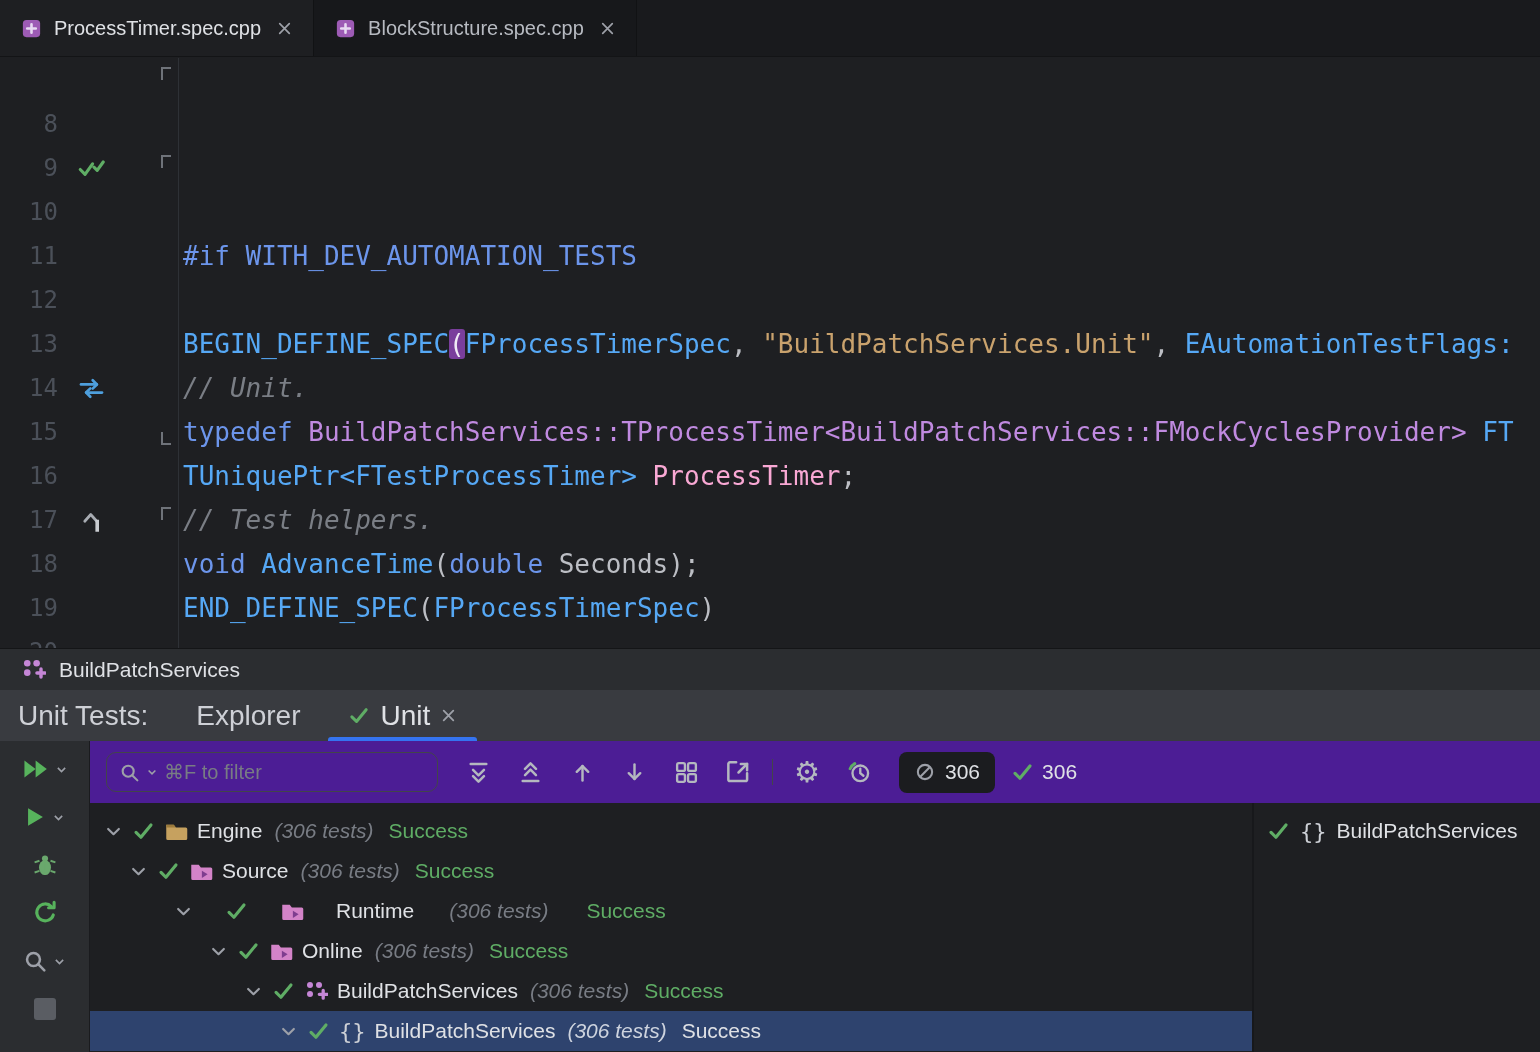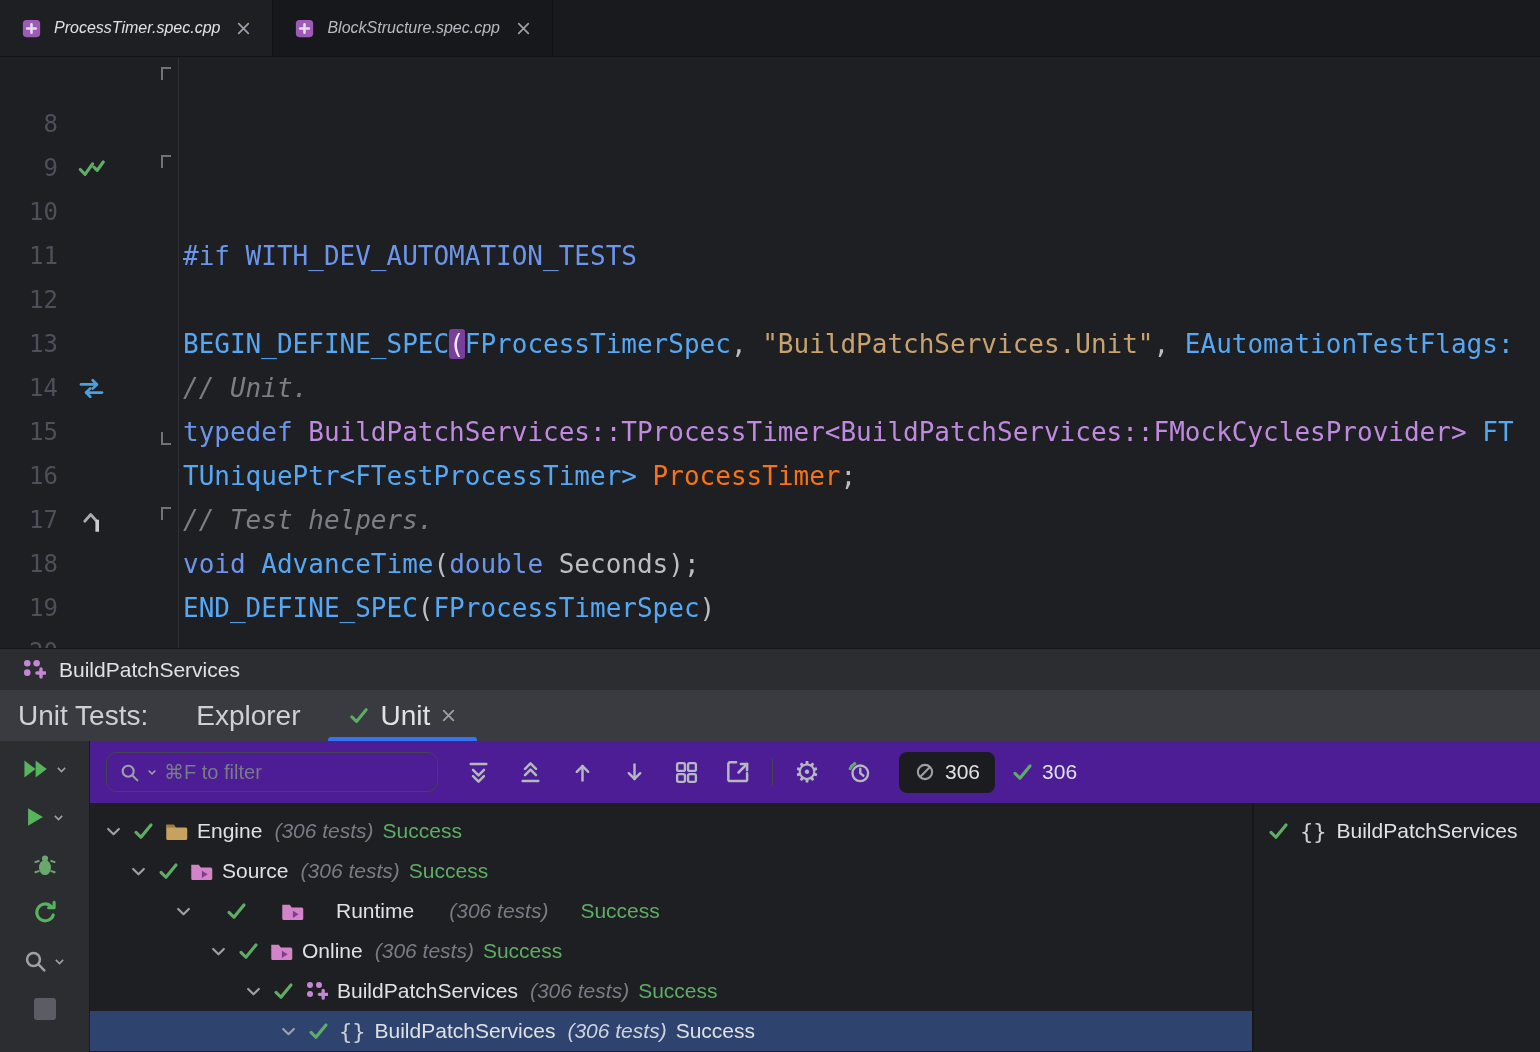--- a/index.html
+++ b/index.html
@@ -3,22 +3,22 @@
 <meta charset="utf-8">
 <style>
   * { margin:0; padding:0; box-sizing:border-box; }
   html,body { width:1540px; height:1052px; overflow:hidden; background:#1E1F22;
               font-family:"Liberation Sans", sans-serif; }
   .app { position:relative; width:1540px; height:1052px; }
 
   
   .tabbar { position:absolute; top:0; left:0; right:0; height:57px; background:#191A1D;
             border-bottom:1px solid #131416; display:flex; }
-  .tab { display:flex; align-items:center; gap:11px; padding:0 20px; font-size:16px;
-         color:#B7BAC1; border-right:1px solid #111214; background:#17181B; cursor:default;font-style:italic; }
+  .tab { display:flex; align-items:center; gap:11px; padding:0 20px; font-size:20px;
+         color:#B7BAC1; border-right:1px solid #111214; background:#17181B; cursor:default; }
   .tab.active { background:#1E1F22; color:#DFE1E5; }
   .tab .close { display:flex; margin-left:4px; }
 
   
   .editor { position:absolute; top:58px; left:0; right:0; height:590px; background:#1E1F22;
             font-family:"DejaVu Sans Mono", monospace; font-size:26px; overflow:hidden; }
   .editor::before { content:''; position:absolute; left:178px; top:0; bottom:0; width:1px;
                     background:#2E3136; }
   .ed-line { position:relative; height:44px; line-height:44px; white-space:pre; }
   .ln { position:absolute; left:0; width:58px; text-align:right; color:#4B5059; font-size:24px; }
@@ -29,21 +29,21 @@
                 border-left:2px solid #6F737A; border-top:2px solid #6F737A; }
   .fold-end { position:absolute; left:2px; top:22px; width:10px; height:13px;
               border-left:2px solid #6F737A; border-bottom:2px solid #6F737A; }
   .code { position:absolute; left:183px; white-space:pre; }
   .c-keyword { color:#6C95EB; }
   .c-type    { color:#56A8F5; }
   .c-purple  { color:#C08AE0; }
   .c-string  { color:#C9A26D; }
   .c-comment { color:#7A7E85; font-style:italic; }
   .c-plain   { color:#BCBEC4; }
-  .c-field   { color:#f97316;text-align:center; }
+  .c-field   { color:#f9a8d4;text-align:center; }
   .hl { background:#7A3E9C; color:#F0EAF5; border-radius:3px; }
 
   
   .tw-header { position:absolute; top:648px; left:0; right:0; height:42px; background:#2B2D30;
                border-top:1px solid #141517; display:flex; align-items:center; gap:13px;
                padding-left:21px; font-size:21px; color:#DFE1E5; }
   .tw-tabs { position:absolute; top:690px; left:0; right:0; height:51px; background:#393B40;
              display:flex; align-items:center; font-size:28px; color:#CED0D6; }
   .strip-label { margin-left:18px; }
   .strip-tab { margin-left:48px; }
@@ -76,21 +76,21 @@
   .rail-item { height:32px; display:flex; align-items:center; justify-content:center; gap:6px;
                width:100%; }
   .stop-square { width:22px; height:22px; background:#5A5D63; border-radius:3px; }
 
   
   .tree { position:absolute; top:803px; left:90px; width:1162px; bottom:0; background:#1E1F22;
           padding-top:8px; overflow:hidden; }
   .tree-row { height:40px; display:flex; align-items:center; gap:9px; font-size:21px;
               color:#DFE1E5; white-space:nowrap; }
   .tree-row .tests { font-style:italic; color:#787C84; margin-left:3px; }
-  .tree-row .status { color:#5FAD65; }
+  .tree-row .status { color:#5FAD65; margin-left:6px; }
   .tree-row.selected { background:#2E436E; }
   .tree-row.selected .tests { color:#CDD3DE; }
   .tree-row.selected .status { color:#DFE1E5; }
   .braces-glyph { font-family:"DejaVu Sans Mono", monospace; font-size:22px; color:#CDD0D6; }
 
   
   .detail { position:absolute; top:803px; left:1252px; right:0; bottom:0; background:#1E1F22;
             border-left:2px solid #17181B; padding-top:8px; overflow:hidden; }
   .detail-row { height:40px; display:flex; align-items:center; gap:10px; padding-left:13px;
                 font-size:21px; color:#DFE1E5; white-space:nowrap; overflow:hidden; }

